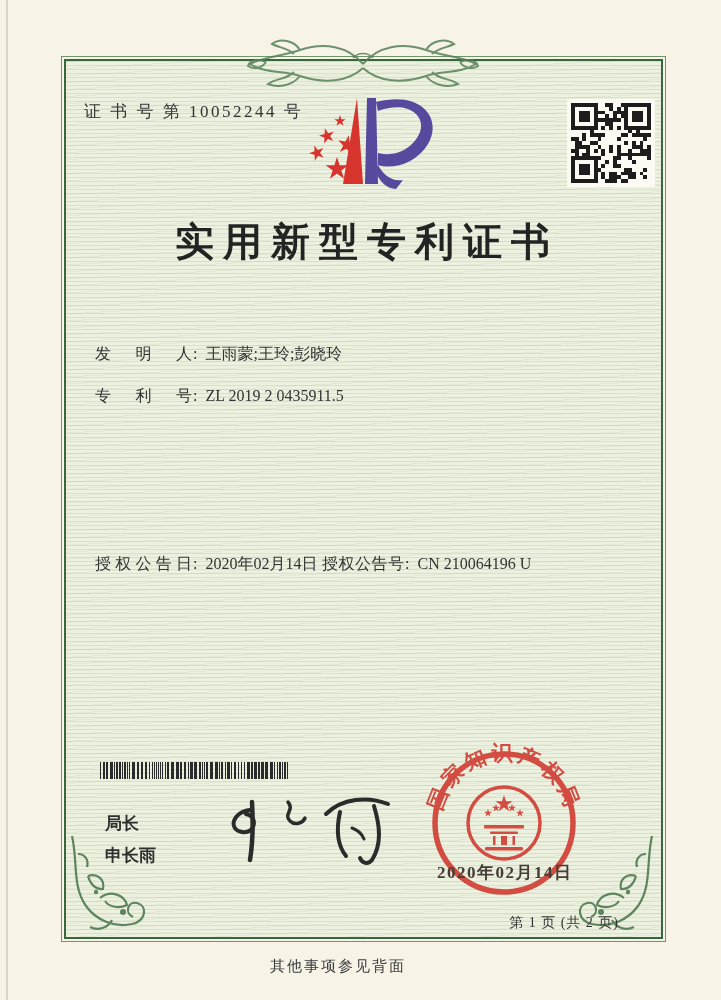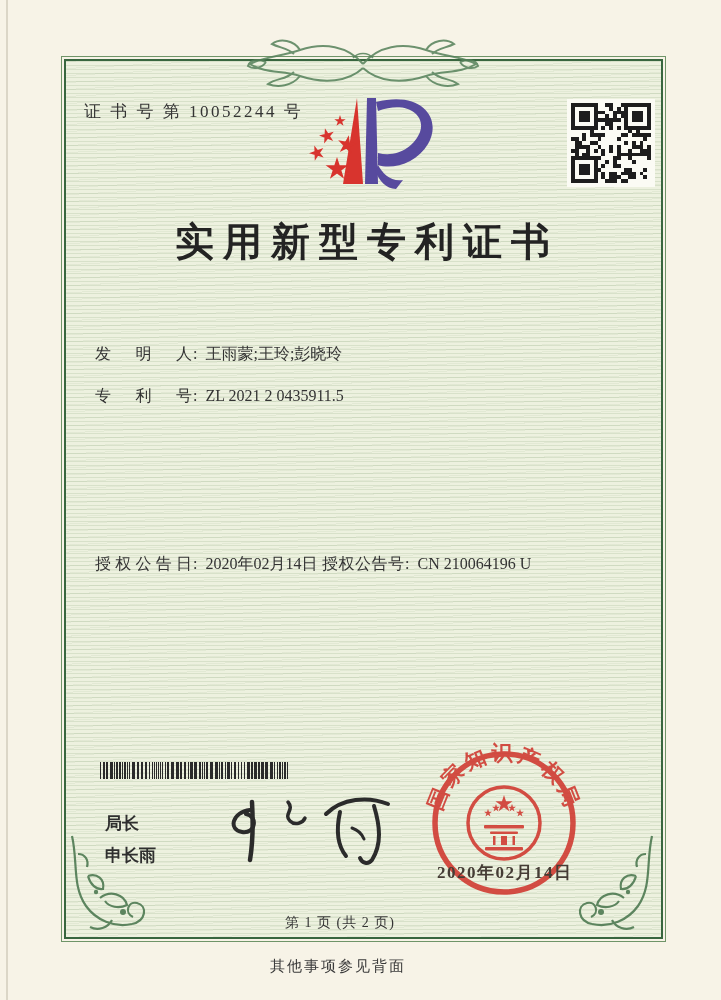--- a/index.html
+++ b/index.html
@@ -39,21 +39,21 @@
   .barcode i{display:block;height:100%;}
 
   .signer{position:absolute;left:105px;top:808px;font-size:17px;line-height:32px;
           font-weight:600;color:#2f2f2f;}
   .signature{position:absolute;left:192px;top:776px;}
 
   .seal{position:absolute;left:418px;top:737px;}
   .seal-date{position:absolute;left:437px;top:861px;font-size:17px;letter-spacing:1.5px;
              color:#453c35;font-weight:600;}
 
-  .pagenum{position:absolute;left:61px;top:914px;width:558px;text-align:center;font-size:14px;
+  .pagenum{position:absolute;left:61px;top:914px;width:558px;text-align:right;font-size:14px;
            letter-spacing:1px;color:#343434;}
   .backnote{position:absolute;left:0;top:957px;width:676px;text-align:center;font-size:15px;
             letter-spacing:2px;color:#3a3a3a;}
 
   .flourish{position:absolute;}
   svg{display:block;}
 </style>
 </head>
 <body>
 
@@ -567,21 +567,21 @@
       <i class=""></i>
       <i class=""></i>
     </div>
 
   <div class="title">实用新型专利证书</div>
 
   <div class="fieldrow" style="top:344px">
     <span class="flabel">发明人</span><span class="fcolon">:</span><span class="fvalue">王雨蒙;王玲;彭晓玲</span>
   </div>
   <div class="fieldrow" style="top:386px">
-    <span class="flabel">专利号</span><span class="fcolon">:</span><span class="fvalue">ZL 2021 2 0435911.5</span>
+    <span class="flabel">专利号</span><span class="fcolon">:</span><span class="fvalue">ZL 2019 2 0435911.5</span>
   </div>
   <div class="fieldrow" style="top:554px">
     <span class="flabel">授权公告日</span><span class="fcolon">:</span><span class="fvalue">2020年02月14日</span>
     <span class="fpair2">
       <span class="flabel" style="width:82px">授权公告号</span><span class="fcolon">:</span><span class="fvalue">CN 210064196 U</span>
     </span>
   </div>
 
 
   <div class="barcode">

